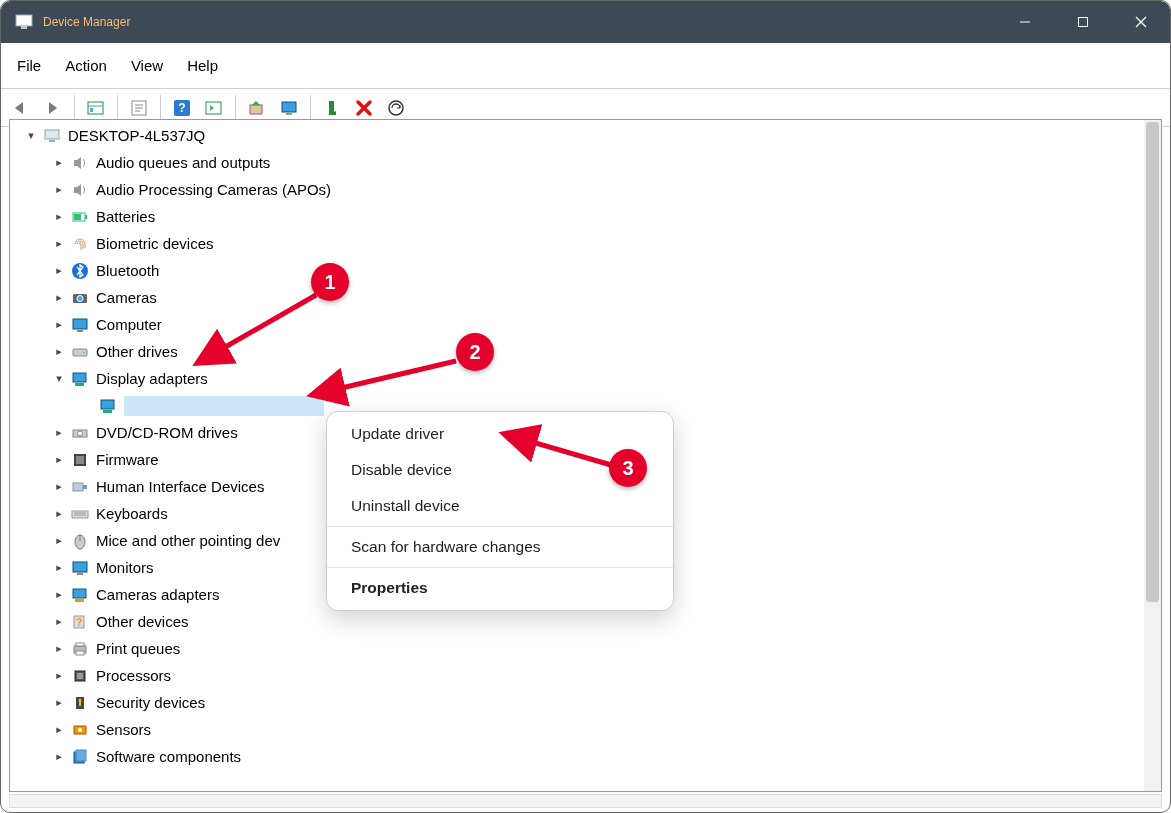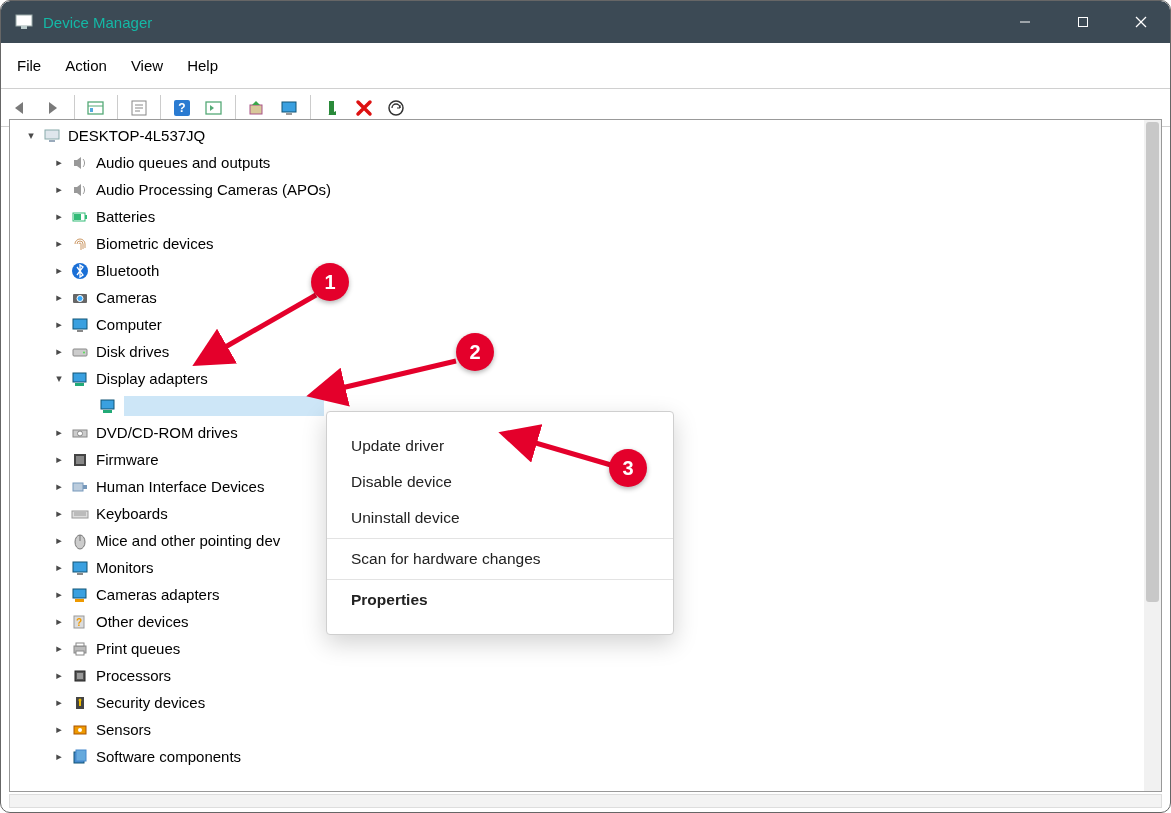--- a/index.html
+++ b/index.html
@@ -1,18 +1,18 @@
 <!DOCTYPE html>
 <html><head>
 <meta charset="utf-8">
 <style>
   *{box-sizing:border-box;margin:0;padding:0;font-family:"Segoe UI",Arial,sans-serif}
   body{background:#fff;width:1171px;height:813px;overflow:hidden;position:relative;border-radius:10px;border:1px solid #666}
   
-  .titlebar{height:42px;background:#3c4a55;display:flex;align-items:center;color:#14b8a6;font-size:15px;border-radius:9px 9px 0 0}
+  .titlebar{height:42px;background:#3c4a55;display:flex;align-items:center;color:#fdba74;font-size:12px;border-radius:9px 9px 0 0}
   .titlebar .icon{width:18px;height:18px;margin:0 10px 0 14px;display:flex;align-items:center;justify-content:center}
   .titlebar .title{flex:1}
   .win-controls{display:flex;height:100%}
   .win-btn{width:58px;display:flex;align-items:center;justify-content:center;color:#fff;font-size:13px}
   
   .menubar{height:46px;background:#fff;display:flex;align-items:center;padding:0 4px;border-bottom:1px solid #d0d0d0;font-size:15px;color:#000}
   .menubar .menu-item{padding:4px 12px}
   
   .toolbar{height:38px;background:#fff;display:flex;align-items:center;padding:0 4px;border-bottom:1px solid #d0d0d0;gap:0}
   .tool-btn{width:30px;height:30px;display:flex;align-items:center;justify-content:center;border:1px solid transparent;margin:0 1px}
@@ -25,21 +25,21 @@
   .tree{font-size:15px;color:#000;line-height:1}
   .node{display:flex;align-items:center;height:27px;padding-left:0;white-space:nowrap}
   .expander{width:18px;height:18px;display:flex;align-items:center;justify-content:center;font-size:11px;color:#4a4a4a;margin-right:2px}
   .node-icon{width:20px;height:20px;display:flex;align-items:center;justify-content:center;margin-right:6px}
   .lvl0{padding-left:12px}
   .lvl1{padding-left:40px}
   .lvl2{padding-left:68px}
   .highlighted{background:#cde6f7}
   .highlighted-text{display:inline-block;min-width:200px;height:20px}
   
-  .context-menu{position:absolute;left:325px;top:410px;width:348px;background:#fff;border:1px solid #cfcfcf;border-radius:4px;box-shadow:0 8px 24px rgba(0,0,0,.18);padding:16px 0;font-size:15.5px;color:#222}
+  .context-menu{position:absolute;left:325px;top:410px;width:348px;background:#fff;border:1px solid #cfcfcf;border-radius:12px;box-shadow:0 8px 24px rgba(0,0,0,.18);padding:4px 0;font-size:15.5px;color:#222}
   .ctx-item{padding:9px 24px}
   .ctx-sep{height:1px;background:#e3e3e3;margin:2px 0}
   .ctx-item.bold{font-weight:700}
   
   .badge{position:absolute;width:38px;height:38px;border-radius:50%;background:#e4002b;color:#fff;display:flex;align-items:center;justify-content:center;font-size:20px;font-weight:600;box-shadow:0 2px 5px rgba(0,0,0,.3)}
   .arrow{position:absolute;pointer-events:none}
   
   .statusbar{position:absolute;bottom:4px;left:8px;right:8px;height:14px;background:#f3f3f3;border:1px solid #ddd}
   
   svg{display:block}
@@ -243,21 +243,21 @@
         <span>Computer</span>
       </div>
       <div class="node lvl1">
         <span class="expander">▸</span>
         <span class="node-icon">
             <svg width="18" height="18">
               <rect x="2" y="6" width="14" height="7" rx="1" fill="#ccc" stroke="#888"></rect>
               <circle cx="13" cy="9.5" r="1" fill="#5d5"></circle>
             </svg>
           </span>
-        <span>Disk drives</span>
+        <span>Other drives</span>
       </div>
 
       <div class="node lvl1">
         <span class="expander">▾</span>
         <span class="node-icon">
             <svg width="18" height="18">
               <rect x="2" y="3" width="13" height="9" fill="#3aa0e0" stroke="#157"></rect>
               <rect x="4" y="13" width="9" height="3" fill="#2a7"></rect>
             </svg>
           </span>

